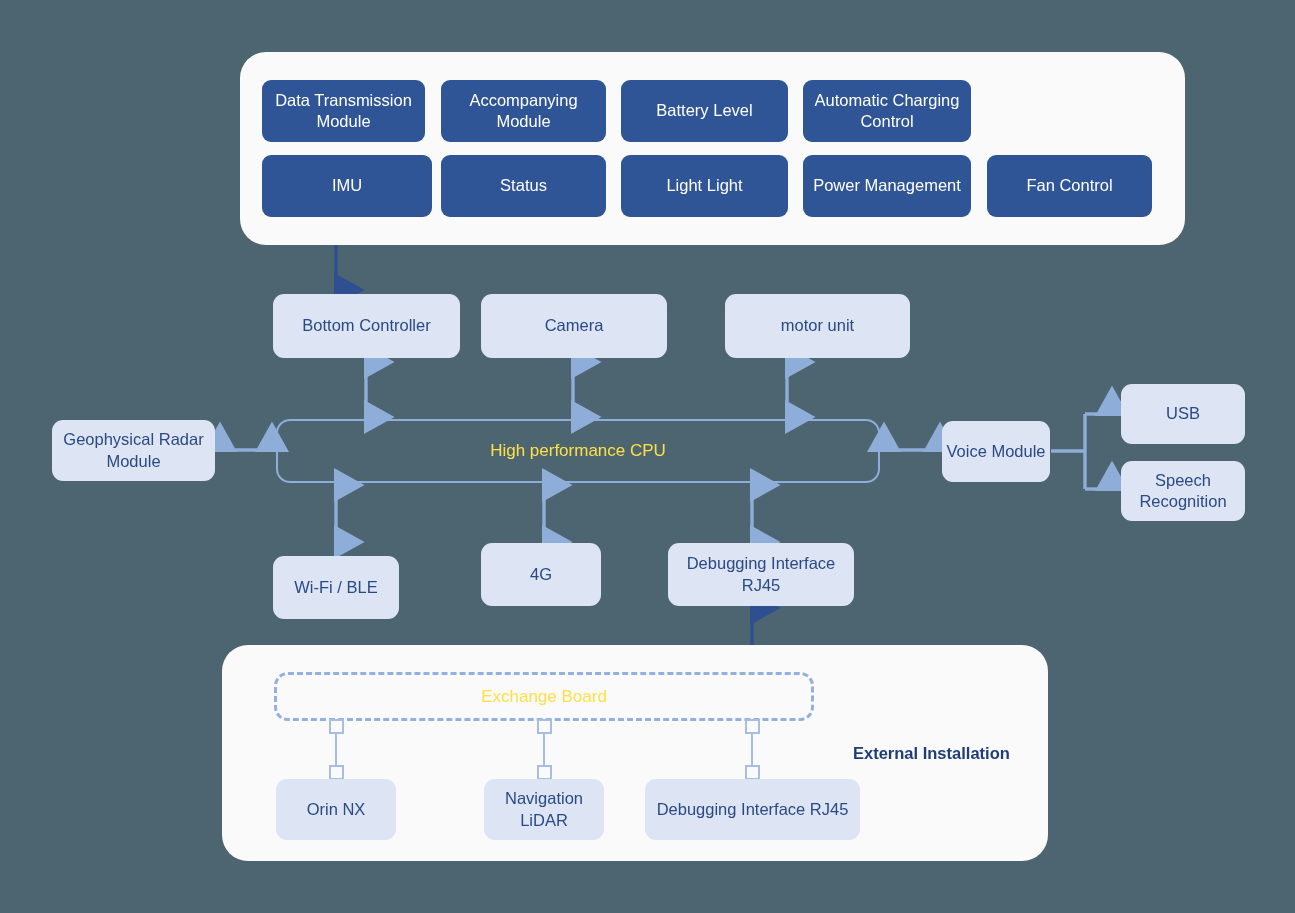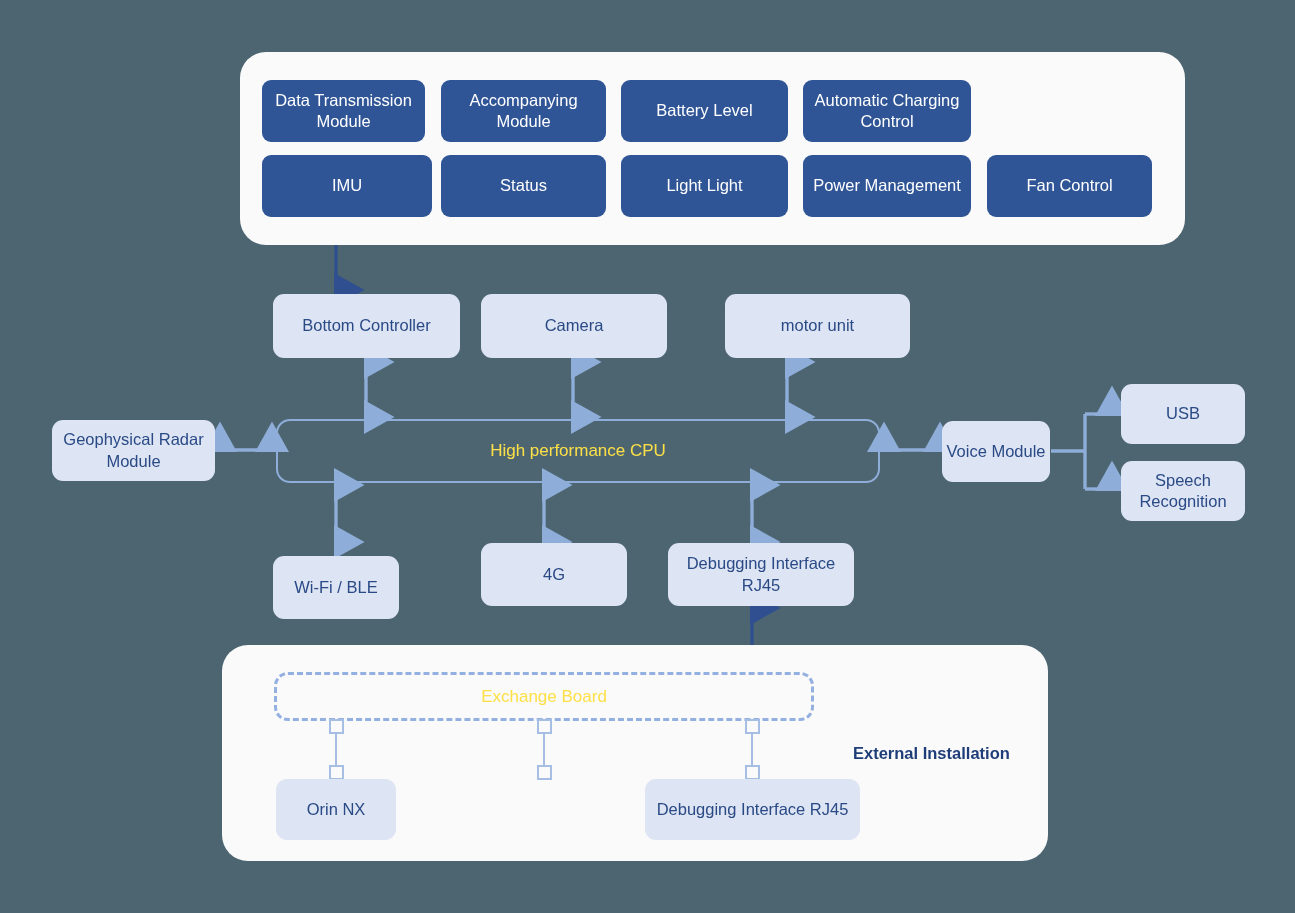--- a/index.html
+++ b/index.html
@@ -197,21 +197,21 @@
   <div class="node box" style="left:1121px; top:384px; width:124px; height:60px;text-align:center;">
     <span>USB</span>
   </div>
   <div class="node box" style="left:1121px; top:461px; width:124px; height:60px;">
     <span>Speech Recognition</span>
   </div>
 
   <div class="node box" style="left:273px; top:543px; width:126px; height:63px;margin-top:13px;">
     <span>Wi-Fi / BLE</span>
   </div>
-  <div class="node box" style="left:481px; top:543px; width:146px; height:63px;">
+  <div class="node box" style="left:481px; top:543px; width:120px; height:63px;">
     <span>4G</span>
   </div>
   <div class="node box" style="left:668px; top:543px; width:186px; height:63px;">
     <span>Debugging Interface RJ45</span>
   </div>
 
   <div class="panel" style="left:222px; top:645px; width:826px; height:216px;"></div>
 
   <div class="node dashed" style="left:274px; top:672px; width:540px; height:49px;">
     <span>Exchange Board</span>
@@ -227,19 +227,22 @@
       <rect x="538" y="766" width="13" height="13"></rect>
       <line x1="752" y1="728" x2="752" y2="772"></line>
       <rect x="746" y="720" width="13" height="13"></rect>
       <rect x="746" y="766" width="13" height="13"></rect>
     </g>
   </svg>
 
   <div class="node softbox" style="left:276px; top:779px; width:120px; height:61px;">
     <span>Orin NX</span>
   </div>
+  <div class="node softbox" style="left:484px; top:779px; width:120px; height:61px;">
+    <span>Navigation LiDAR</span>
+  </div>
   <div class="node softbox" style="left:645px; top:779px; width:215px; height:61px;">
     <span>Debugging Interface RJ45</span>
   </div>
 
   <div class="caption" style="left:853px; top:744px;">External Installation</div>
 
 </div>
 
 </body></html>

